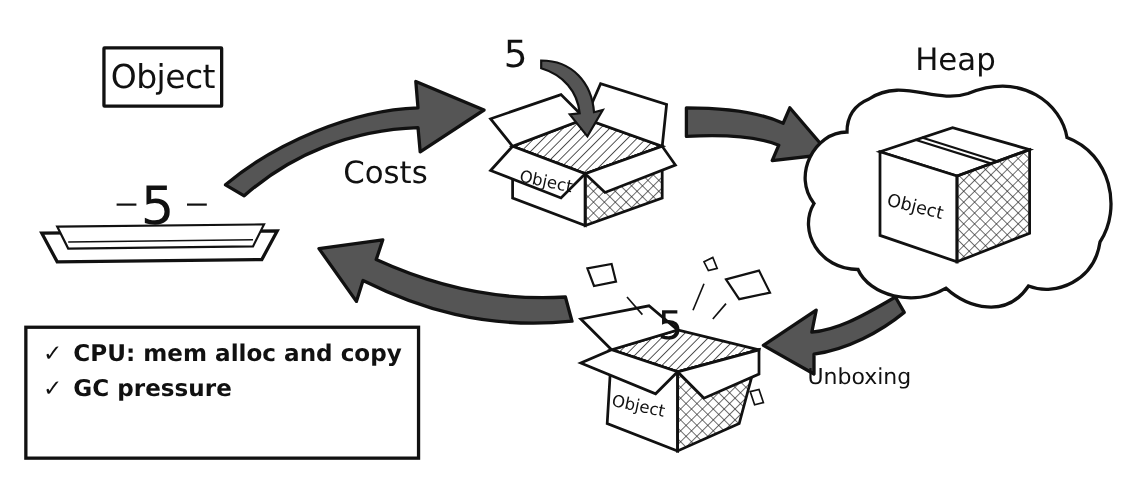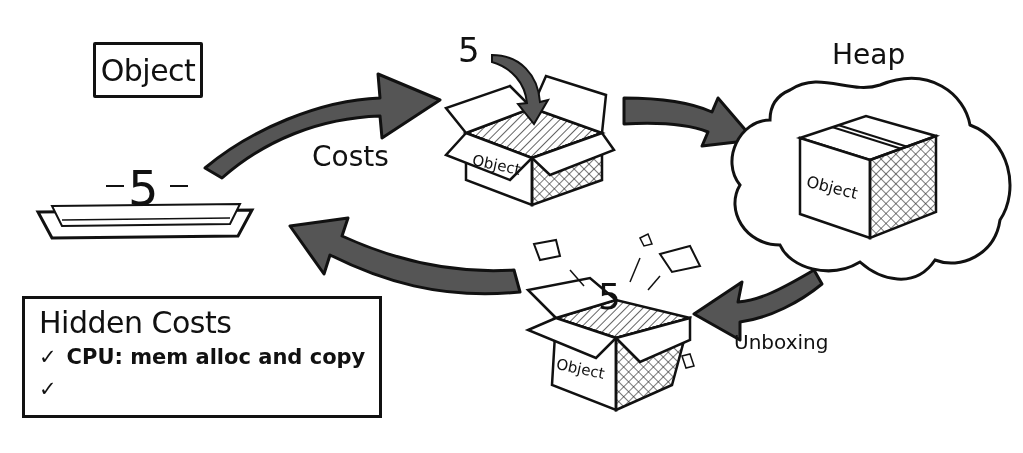--- a/index.html
+++ b/index.html
@@ -96,21 +96,21 @@
 <div class="abs label" style="left:472px;top:156px;font-size:15px;transform:rotate(12deg);">Object</div>
 
 <div class="abs label" style="left:832px;top:38px;font-size:28px;">Heap</div>
 <div class="abs label" style="left:806px;top:178px;font-size:16px;transform:rotate(14deg);">Object</div>
 
 <div class="abs label" style="left:734px;top:330px;font-size:20px;">Unboxing</div>
 <div class="abs label" style="left:598px;top:276px;font-size:36px;">5</div>
 <div class="abs label" style="left:556px;top:360px;font-size:15px;transform:rotate(12deg);">Object</div>
 
 <div class="abs costs">
-  <h2>Hidden Costs</h2>
   <div class="item">
     <span class="check">✓</span>
     <span>CPU: mem alloc and copy</span>
   </div>
   <div class="item">
     <span class="check">✓</span>
+    <span>GC pressure</span>
   </div>
 </div>
 
 </body></html>

